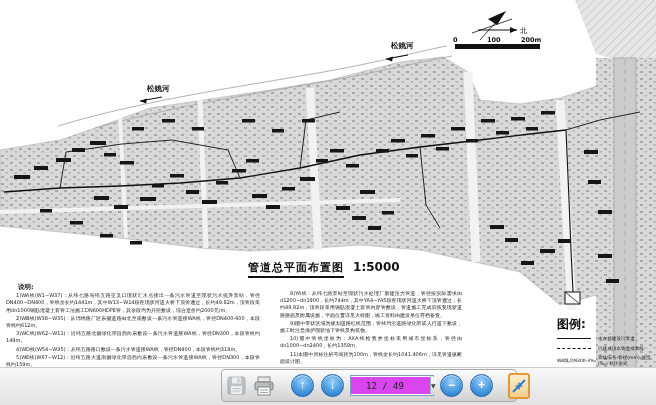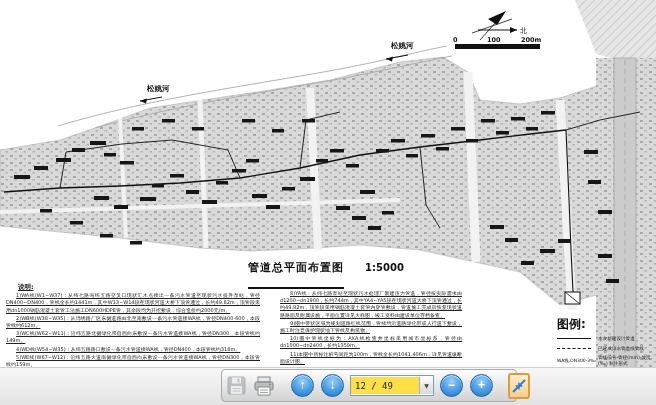--- a/index.html
+++ b/index.html
@@ -6,24 +6,24 @@
   body{width:656px;height:405px;overflow:hidden;background:#fff;
        font-family:"DejaVu Sans","Liberation Sans",sans-serif;}
   .viewer{position:relative;width:656px;height:405px;background:#fff;}
 
   
   .drawing-area{position:absolute;left:0;top:0;width:656px;height:370px;background:#fff;}
   .map-svg{position:absolute;left:0;top:0;}
 
   .plan-title{position:absolute;left:248px;top:256px;white-space:nowrap;}
   .plan-title .t{font-weight:bold;font-size:11px;color:#111;border-bottom:2px solid #111;
-                 padding-bottom:13px;letter-spacing:1px;}
-  .plan-title .s{font-weight:bold;font-size:10px;color:#111;margin-left:16px;}
-
-  .notes{position:absolute;color:#222;font-size:5px;line-height:7.2px;text-align:justify;text-decoration:underline;}
+                 padding-bottom:2px;letter-spacing:1px;}
+  .plan-title .s{font-weight:bold;font-size:12px;color:#111;margin-left:4px;}
+
+  .notes{position:absolute;color:#222;font-size:5px;line-height:7.2px;text-align:justify;}
   .notes-left{left:6px;top:284px;width:254px;}
   .notes-right{left:280px;top:290px;width:182px;}
   .notes h4{margin:0 0 1px 12px;font-size:6.5px;color:#111;}
   .notes p{margin:0 0 1px 0;text-indent:10px;}
 
   .legend{position:absolute;left:557px;top:316px;width:97px;font-size:5px;color:#111;}
   .legend .hd{font-weight:bold;font-size:12px;margin-bottom:3px;}
   .legend .row{display:flex;align-items:center;margin-bottom:4px;gap:3px;}
   .legend .sym{width:38px;flex:0 0 38px;display:flex;align-items:center;justify-content:flex-start;}
   .legend .line-solid{width:34px;border-top:1.5px solid #111;}
@@ -46,21 +46,21 @@
           background:transparent;border:1px solid transparent;border-radius:3px;cursor:pointer;padding:0;}
   .tb-btn.disabled{opacity:.55;filter:grayscale(60%);}
   .round{width:21px;height:21px;border-radius:50%;
          background:radial-gradient(circle at 50% 30%, #9fd0f5 0%, #55a4e4 45%, #1d72c8 100%);
          border:1px solid #1a62ad;color:#fff;display:flex;align-items:center;justify-content:center;
          font-weight:bold;font-size:12px;line-height:1;box-shadow:inset 0 1px 1px rgba(255,255,255,.7);}
   .round span{transform:translateY(-1px);}
   .page-combo{display:flex;align-items:center;height:19px;background:#fff;
               border:1px solid #7f9db9;width:82px;}
   .page-combo input{border:none;outline:none;width:62px;height:15px;font-size:9px;
-                    font-family:"DejaVu Sans Mono","Liberation Mono",monospace;color:#222;padding-left:4px;background:#fde047;}
+                    font-family:"DejaVu Sans Mono","Liberation Mono",monospace;color:#222;padding-left:15px;background:#d946ef;}
   .combo-drop{width:15px;height:17px;background:linear-gradient(#fdfdfd,#d8d8d8);
               border-left:1px solid #9db4c8;display:flex;align-items:center;justify-content:center;
               font-size:6px;color:#444;cursor:pointer;}
   .fit-btn{width:26px;height:26px;border:2px solid #e09a3c;border-radius:3px;
            background:linear-gradient(#fdeecd,#f5cf8a);display:flex;align-items:center;justify-content:center;cursor:pointer;padding:0;}
 </style>
 </head>
 <body>
 
 <div class="viewer">

